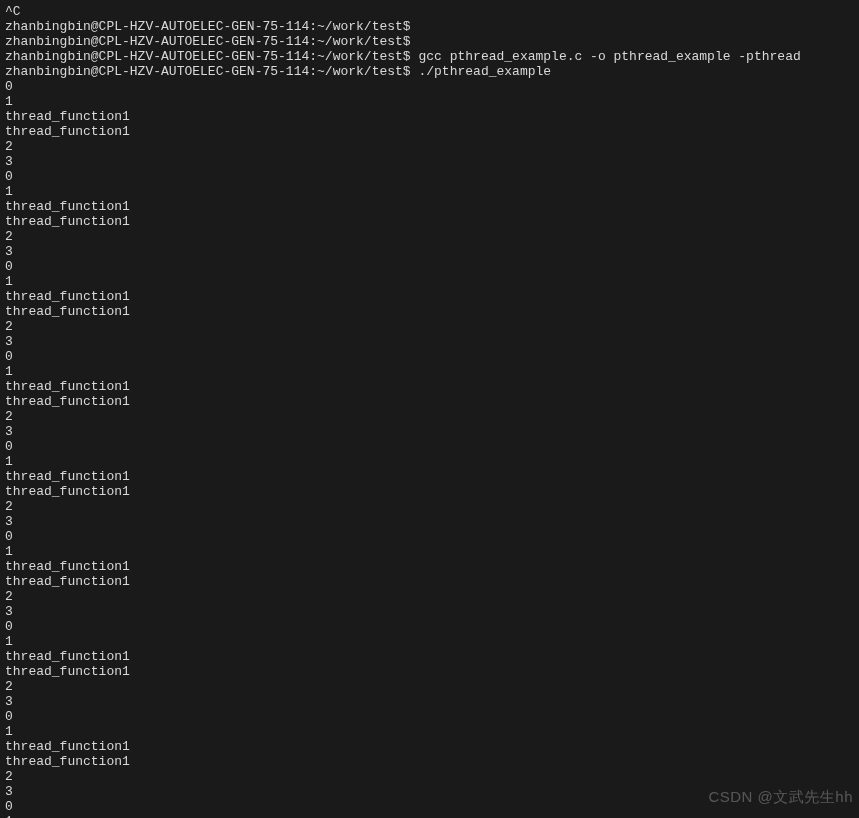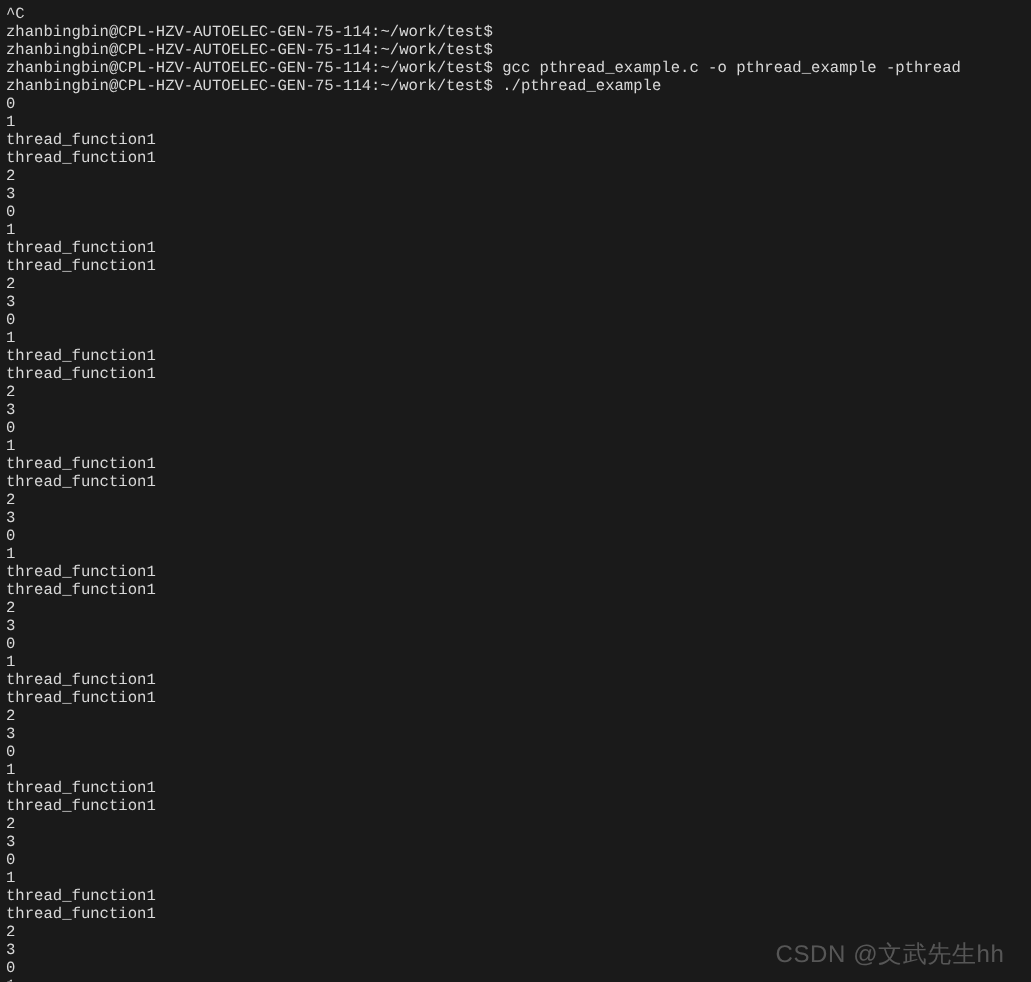--- a/index.html
+++ b/index.html
@@ -19,24 +19,24 @@
       position: relative;
       padding: 4px 5px;
     }
     .terminal-line {
       white-space: pre;
       display: block;
     }
     .watermark {
       position: absolute;
       bottom: 14px;
-      right: 22px;
+      right: 6px;
       color: rgba(200, 200, 200, 0.35);
       font-family: Arial, "Microsoft YaHei", sans-serif;
-      font-size: 20px;
+      font-size: 15px;
       letter-spacing: 0.5px;
       pointer-events: none;
     }
     #terminal-output {
       white-space: pre;
     }
   </style>
 </head>
 <body>
 

